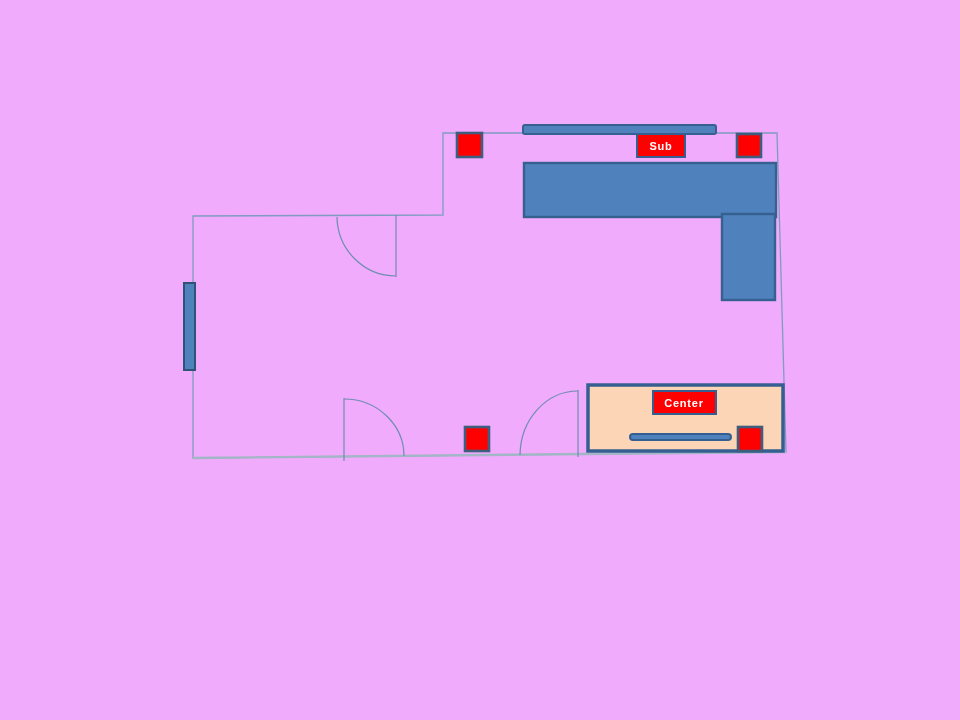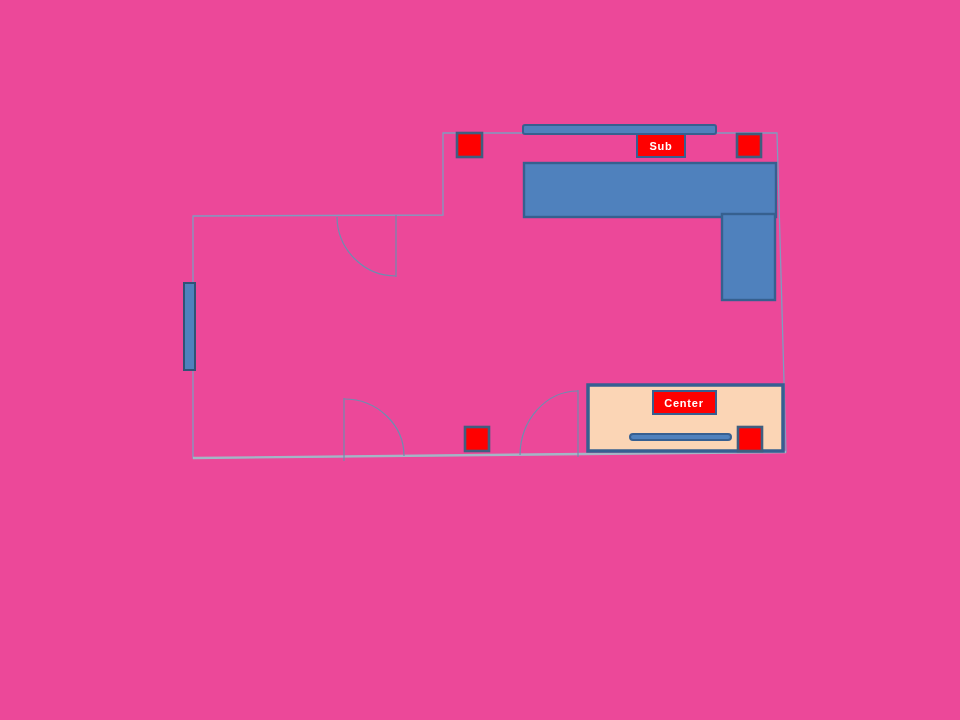--- a/index.html
+++ b/index.html
@@ -5,21 +5,21 @@
   html, body {
     margin: 0;
     padding: 0;
     background: #ffffff;
     font-family: "Liberation Sans", sans-serif;
   }
   .stage {
     position: relative;
     width: 960px;
     height: 720px;
-    background: #ec4899;
+    background: #f0abfc;
     overflow: hidden;
   }
   svg.plan {
     position: absolute;
     left: 0;
     top: 0;
   }
   .wall {
     fill: none;
     stroke: #7f9cc0;

